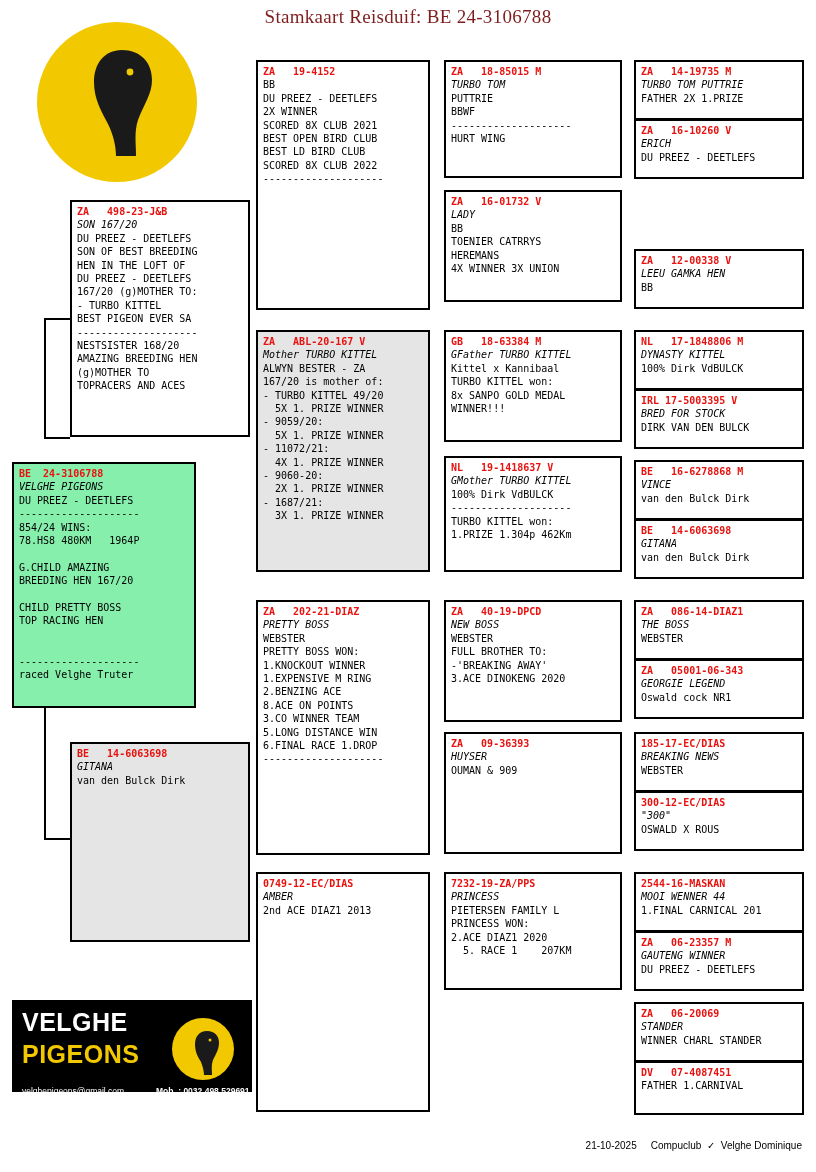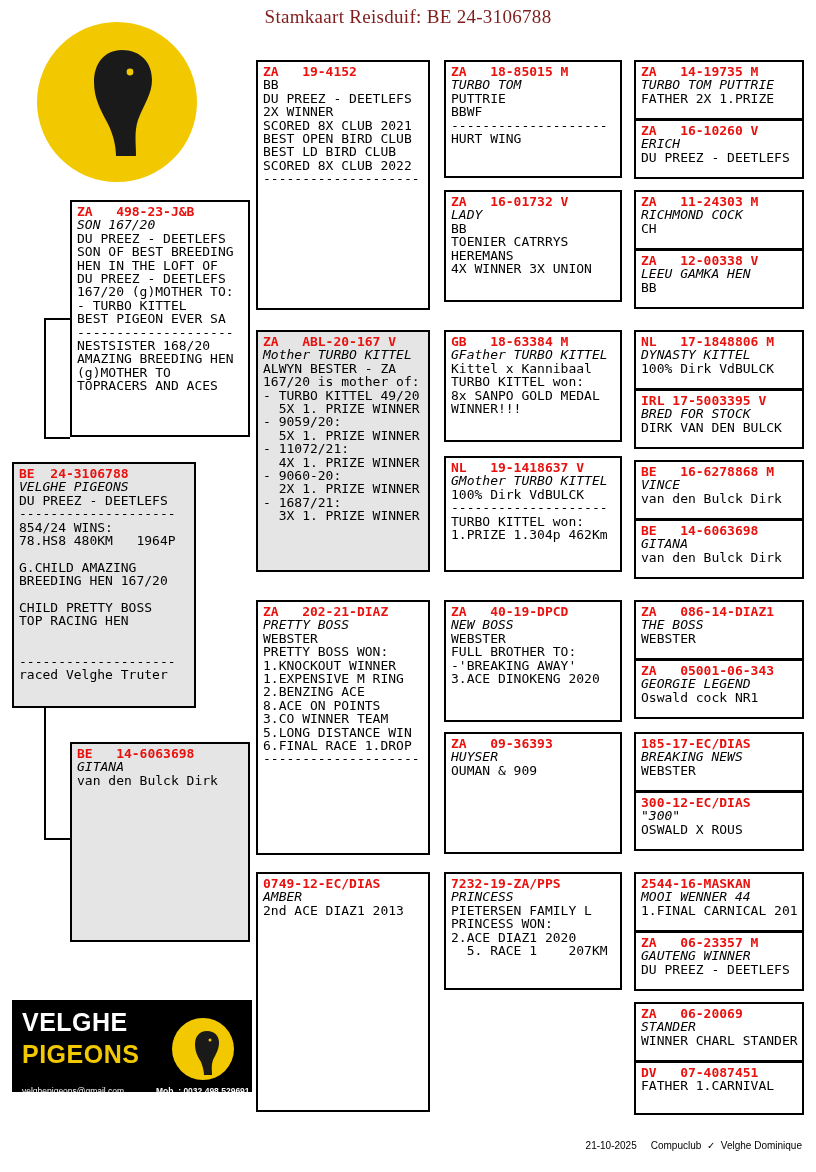--- a/index.html
+++ b/index.html
@@ -36,37 +36,37 @@
     position: absolute;
     left: 92px; top: 48px;
     width: 62px; height: 110px;
   }
   
   .box {
     position: absolute;
     border: 2px solid #000;
     background: #fff;
     padding: 3px 5px 4px 5px;
-    font-size: 13px;
+    font-size: 10px;
     line-height: 13.4px;
     color: #000;
     overflow: hidden;
   }
   .box .hdr {
     color: #e8110e;
     font-weight: bold;
     white-space: pre;
   }
   .box .ital {
     font-style: italic;
     white-space: pre;
   }
   .box .ln { white-space: pre; }
   .box.tan { background: #e5e5e5; }
-  .box.yel { background: #e5e5e5; }
+  .box.yel { background: #86efac; }
   .sep { white-space: pre; letter-spacing: 0px; }
 
   
   .conn {
     position: absolute;
     background: #000;
   }
 
   
   .banner {
@@ -331,25 +331,20 @@
   <div class="box" style="left:634px; top:60px; width:170px; height:60px;">
     <div class="hdr">ZA   14-19735 M</div>
     <div class="ital">TURBO TOM PUTTRIE</div>
     <div class="ln">FATHER 2X 1.PRIZE</div>
   </div>
   <div class="box" style="left:634px; top:119px; width:170px; height:60px;">
     <div class="hdr">ZA   16-10260 V</div>
     <div class="ital">ERICH</div>
     <div class="ln">DU PREEZ - DEETLEFS</div>
   </div>
-  <div class="box" style="left:634px; top:190px; width:170px; height:60px;">
-    <div class="hdr">ZA   11-24303 M</div>
-    <div class="ital">RICHMOND COCK</div>
-    <div class="ln">CH</div>
-  </div>
   <div class="box" style="left:634px; top:249px; width:170px; height:60px;">
     <div class="hdr">ZA   12-00338 V</div>
     <div class="ital">LEEU GAMKA HEN</div>
     <div class="ln">BB</div>
   </div>
   <div class="box" style="left:634px; top:330px; width:170px; height:60px;">
     <div class="hdr">NL   17-1848806 M</div>
     <div class="ital">DYNASTY KITTEL</div>
     <div class="ln">100% Dirk VdBULCK</div>
   </div>

